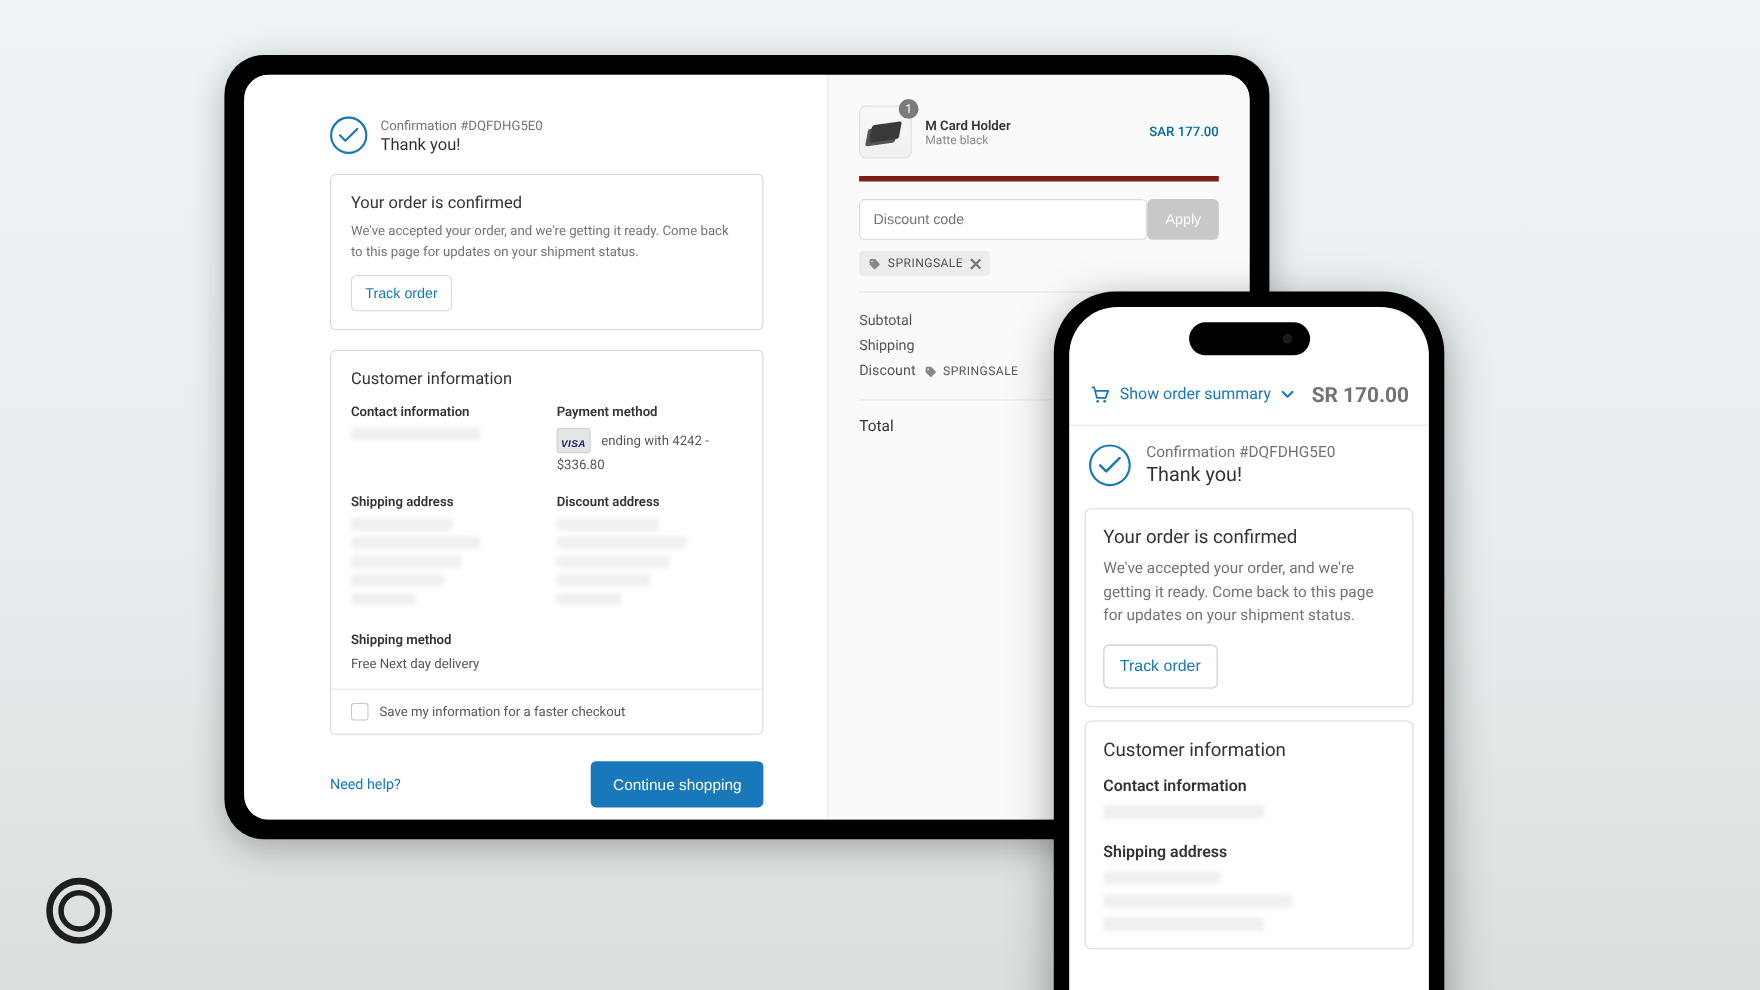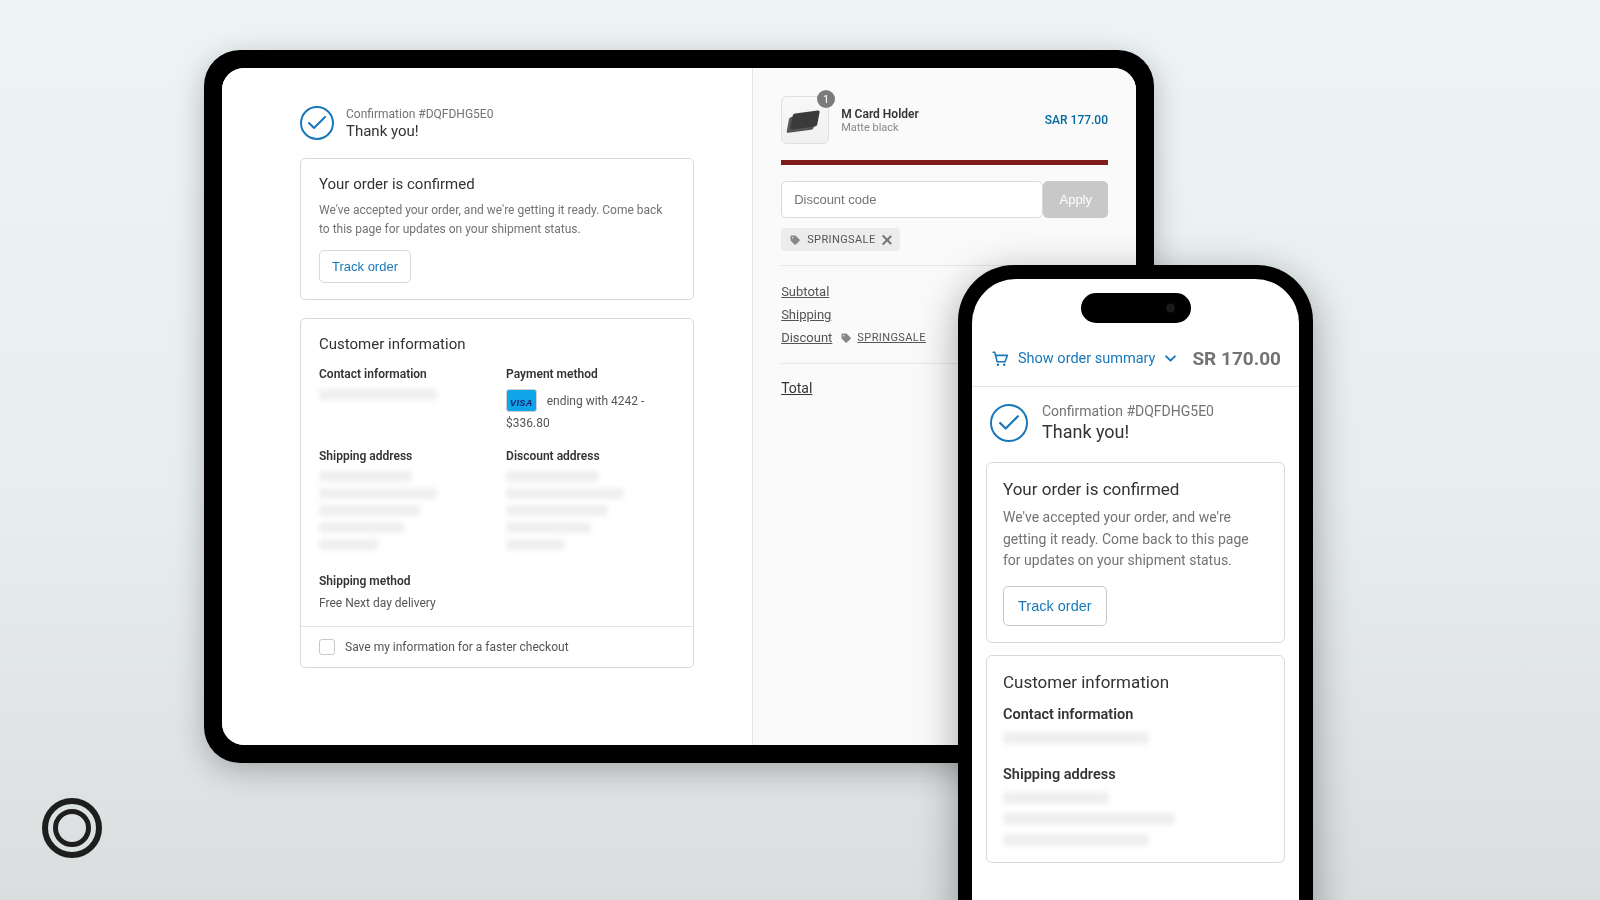--- a/index.html
+++ b/index.html
@@ -53,21 +53,21 @@
   .card h3 { font-size: 15px; font-weight: 400; color: #333; }
   .card p.desc { font-size: 12px; color: #737373; line-height: 1.55; margin-top: 8px; }
   .btn-outline {
     display: inline-block; margin-top: 12px; padding: 8px 12px; border: 1px solid #d9d9d9;
     border-radius: 5px; color: #1878b9; font-size: 13px; background: #fff; cursor: pointer;
   }
 
   .cust-grid { display: grid; grid-template-columns: 1fr 1fr; gap: 18px 18px; margin-top: 14px; }
   .cust-block h4 { font-size: 12px; font-weight: 600; color: #333; margin-bottom: 8px; }
   .blur-row { height: 11px; border-radius: 3px; background: #efefef; filter: blur(2.5px); margin-bottom: 6px; }
-  .visa-badge { display:inline-block; background:#0ea5e9; border:1px solid #d0d0d0; border-radius:3px; padding:1px 3px; margin-right:6px; vertical-align:middle;}
+  .visa-badge { display:inline-block; background:#e5e5e5; border:1px solid #d0d0d0; border-radius:3px; padding:1px 3px; margin-right:6px; vertical-align:middle;}
   .visa-badge span { font-family: Arial, sans-serif; font-style: italic; font-weight:800; color:#1a1f71; font-size:9px; letter-spacing:0.4px;}
   .pm-text { font-size: 12px; color: #555; vertical-align: middle; }
   .ship-method { font-size: 12px; color: #555; margin-top:4px;}
 
   .save-strip { border-top:1px solid #e5e5e5; margin: 16px -18px -16px; padding: 12px 18px; display:flex; align-items:center; gap:10px; }
   .chk { width:16px; height:16px; border:1px solid #c8c8c8; border-radius:3px; background:#fff; }
   .save-strip label { font-size:12px; color:#555; }
 
   .actions-row { display:flex; justify-content:space-between; align-items:center; margin-top:24px; margin-bottom: 44px; }
   .link { color:#1878b9; font-size:13px; cursor:pointer; }
@@ -88,21 +88,21 @@
   .disc-apply { background:#c8c8c8; color:#fff; border:none; border-radius:5px; padding:0 16px; font-size:13px; cursor:pointer;text-align:center;}
 
   .tag-row { padding-bottom:14px; }
   .tag { display:inline-flex; align-items:center; gap:6px; background:#ececec; border-radius:4px; padding:5px 8px; font-size:11px; color:#555; letter-spacing:0.4px; }
   .tag-x { width:10px; height:10px; cursor:pointer; position:relative; }
   .tag-x::before, .tag-x::after { content:""; position:absolute; left:4px; top:-1px; width:1.5px; height:12px; background:#777; }
   .tag-x::before { transform:rotate(45deg);} .tag-x::after { transform:rotate(-45deg);}
   .tag-icon { width:12px; height:12px; }
 
   .totals { border-top:1px solid #e5e5e5; padding:14px 0; }
-  .trow { display:flex; justify-content:space-between; align-items:center; font-size:13px; color:#555; padding:4px 0;text-decoration:underline;}
+  .trow { display:flex; justify-content:space-between; align-items:center; font-size:13px; color:#555; padding:4px 0;}
   .trow .with-tag { display:flex; align-items:center; gap:8px; }
   .trow .mini-tag { display:inline-flex; align-items:center; gap:5px; font-size:11px; color:#555; letter-spacing:0.4px;}
   .total-line { border-top:1px solid #e5e5e5; padding-top:16px; font-size:14px; color:#333; font-weight:400;}
 
   
   .phone {
     position:absolute; left:958px; top:265px; width:355px; height:720px;
     background:#000; border-radius:56px; padding:14px;
     box-shadow: 0 10px 40px rgba(0,0,0,0.35);
   }
@@ -203,20 +203,24 @@
             <h4>Shipping method</h4>
             <div class="ship-method">Free Next day delivery</div>
           </div>
         </div>
         <div class="save-strip">
           <span class="chk"></span>
           <label>Save my information for a faster checkout</label>
         </div>
       </div>
 
+      <div class="actions-row">
+        <span class="link">Need help?</span>
+        <button class="btn-primary">Continue shopping</button>
+      </div>
 
     </div>
 
     <div class="tab-right">
       <div class="item-row">
         <div class="thumb">
           <div class="thumb-shape"></div>
           <div class="thumb-badge">1</div>
         </div>
         <div class="item-info">

